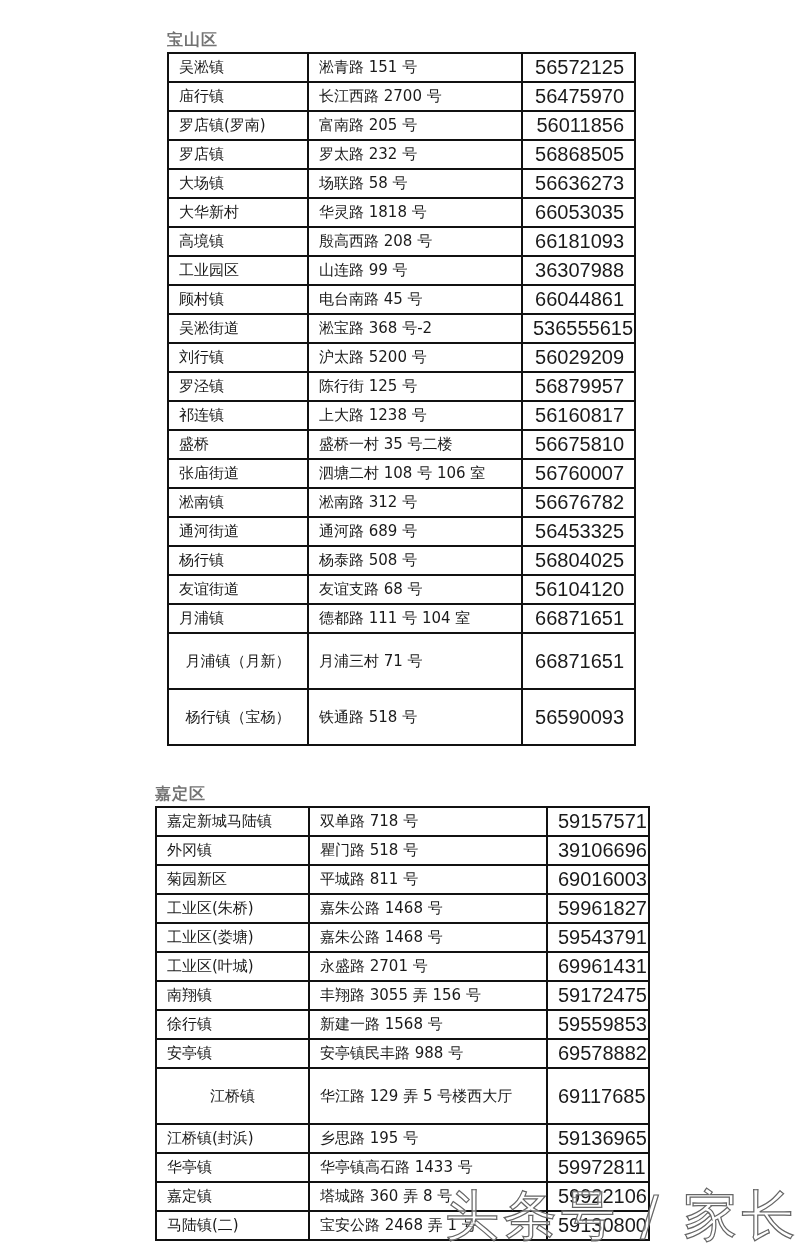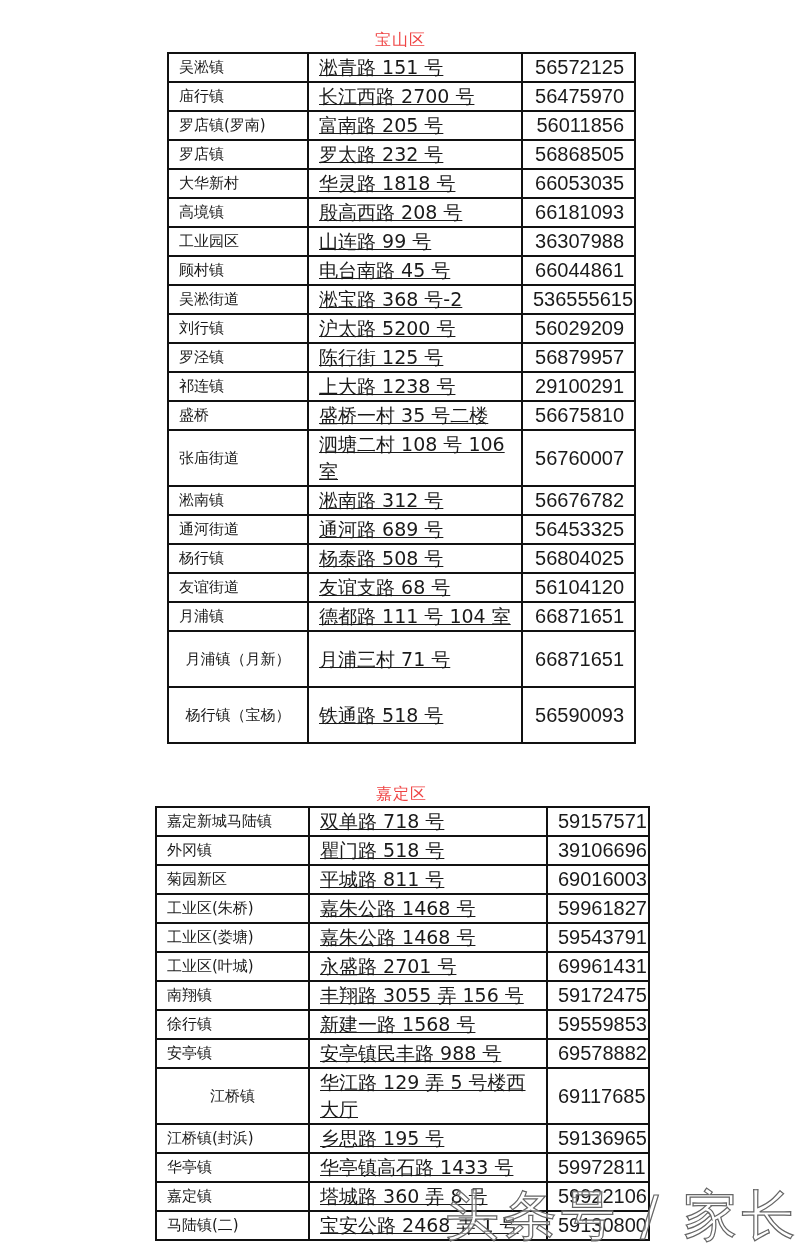--- a/index.html
+++ b/index.html
@@ -2,35 +2,36 @@
 <html><head>
 <meta charset="utf-8">
 <style>
   html, body { margin: 0; padding: 0; background: #ffffff; }
   body {
     width: 804px; height: 1252px; position: relative; overflow: hidden;
     font-family: "DejaVu Sans", "Liberation Sans", sans-serif;
     color: #111;
   }
   .section-title {
-    position: absolute; text-align: center; font-size: 16px; color: #ef4444;
+    position: absolute; font-size: 16px; color: #737373;
     letter-spacing: 1px;
+    font-weight: bold;
   }
   table.t {
     position: absolute; border-collapse: collapse; table-layout: fixed;
     font-size: 15px;
   }
   table.t td {
     border: 2px solid #111; padding: 0 10px; vertical-align: middle;
     line-height: 27px; color: #1a1a1a;
   }
   table.t td.name { padding-left: 10px; margin-left: 45px; }
   table.t td.addr { padding-left: 10px; }
   table.t td.phone { text-align: right; padding-right: 10px; font-family: "Liberation Sans", sans-serif; font-size: 20px; }
-  table.t td.addr { font-size: 19px; text-decoration: underline; }
+  table.t td.addr { font-size: 15px; }
   #t1 { left: 167px; top: 52px; width: 467px; }
   #t2 { left: 155px; top: 806px; width: 493px; }
   #t1 col.c1 { width: 140px; } #t1 col.c2 { width: 214px; } #t1 col.c3 { width: 113px; }
   #t2 col.c1 { width: 153px; } #t2 col.c2 { width: 238px; } #t2 col.c3 { width: 102px; }
   #t1 tr { height: 29px; }
   #t2 tr { height: 29px; }
   tr.tall { height: 56px !important; }
   tr.tall td.name { line-height: 27px; text-align: center; }
   .watermark {
     position: absolute; left: 445px; top: 1180px; font-size: 54px;
@@ -65,20 +66,25 @@
         <td class="name">罗店镇(罗南)</td>
         <td class="addr">富南路 205 号</td>
         <td class="phone">56011856</td>
       </tr>
       <tr>
         <td class="name">罗店镇</td>
         <td class="addr">罗太路 232 号</td>
         <td class="phone">56868505</td>
       </tr>
       <tr>
+        <td class="name">大场镇</td>
+        <td class="addr">场联路 58 号</td>
+        <td class="phone">56636273</td>
+      </tr>
+      <tr>
         <td class="name">大华新村</td>
         <td class="addr">华灵路 1818 号</td>
         <td class="phone">66053035</td>
       </tr>
       <tr>
         <td class="name">高境镇</td>
         <td class="addr">殷高西路 208 号</td>
         <td class="phone">66181093</td>
       </tr>
       <tr>
@@ -102,21 +108,21 @@
         <td class="phone">56029209</td>
       </tr>
       <tr>
         <td class="name">罗泾镇</td>
         <td class="addr">陈行街 125 号</td>
         <td class="phone">56879957</td>
       </tr>
       <tr>
         <td class="name">祁连镇</td>
         <td class="addr">上大路 1238 号</td>
-        <td class="phone">29100291</td>
+        <td class="phone">56160817</td>
       </tr>
       <tr>
         <td class="name">盛桥</td>
         <td class="addr">盛桥一村 35 号二楼</td>
         <td class="phone">56675810</td>
       </tr>
       <tr>
         <td class="name">张庙街道</td>
         <td class="addr">泗塘二村 108 号 106 室</td>
         <td class="phone">56760007</td>

